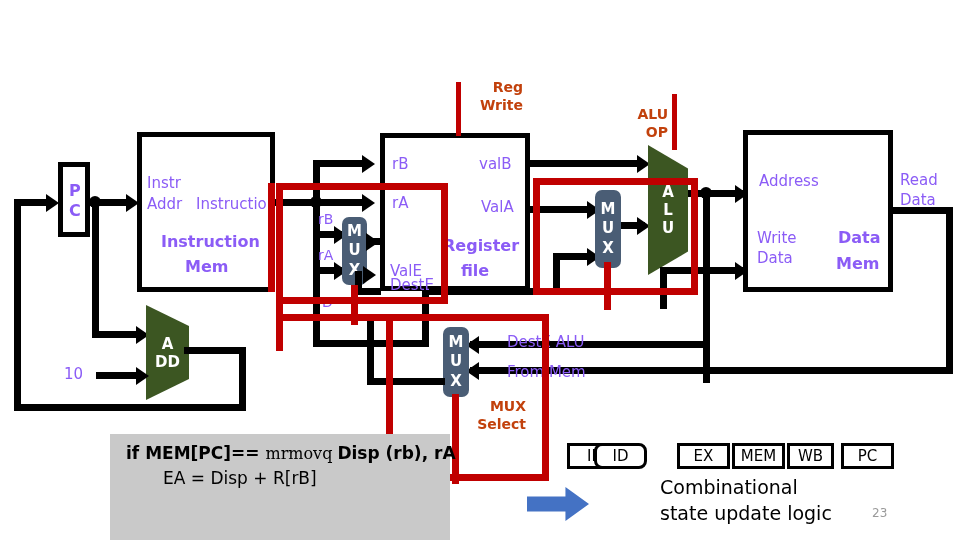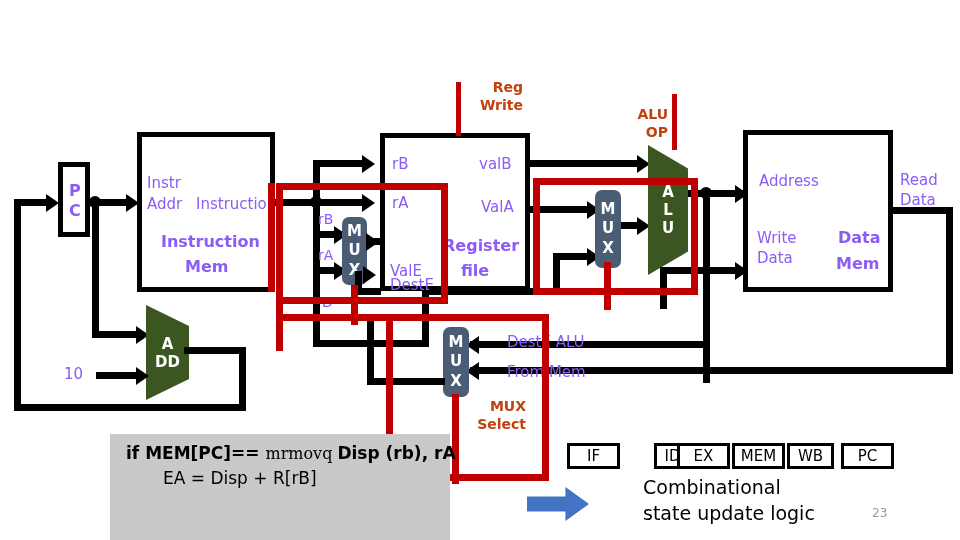--- a/index.html
+++ b/index.html
@@ -142,21 +142,21 @@
     font-size: 15px;
     display: flex;
     align-items: center;
     justify-content: center;
     color: #000;
     height: 26px;
     top: 443px;
   }
   .combo {
     position: absolute;
-    left: 643px; top: 475px;
+    left: 660px; top: 475px;
     font-size: 19px;
     line-height: 1.35;
     color: #000;
     white-space: pre-line;
   }
   .bluearrow {
     position: absolute;
     left: 527px; top: 487px;
     width: 62px; height: 34px;
     background: #4472C4;
@@ -355,21 +355,21 @@
   <div class="ctl" style="left:466px; top:398px; width:60px;">MUX
 Select</div>
 
   <div class="codepanel"></div>
   <div class="codeline" style="left:163px; top:468px;">EA = Disp + R[rB]</div>
   <div class="codeline" style="left:126px; top:443px;">
     <span class="cbold">if MEM[PC]== </span><span class="serif">mrmovq</span><span class="cbold" style="padding-left:5px;">Disp (rb), rA</span>
   </div>
 
   <div class="chip" style="left:567px; width:53px;">IF</div>
-  <div class="chip" style="left:654px; width:37px;">ID</div>
+  <div class="chip" style="left:594px; width:53px;border-radius:8px;">ID</div>
   <div class="chip" style="left:677px; width:53px;">EX</div>
   <div class="chip" style="left:732px; width:53px;">MEM</div>
   <div class="chip" style="left:787px; width:47px;">WB</div>
   <div class="chip" style="left:841px; width:53px;">PC</div>
 
   <div class="bluearrow"></div>
   <div class="combo">Combinational
 state update logic</div>
   <div class="pagenum">23</div>
 

